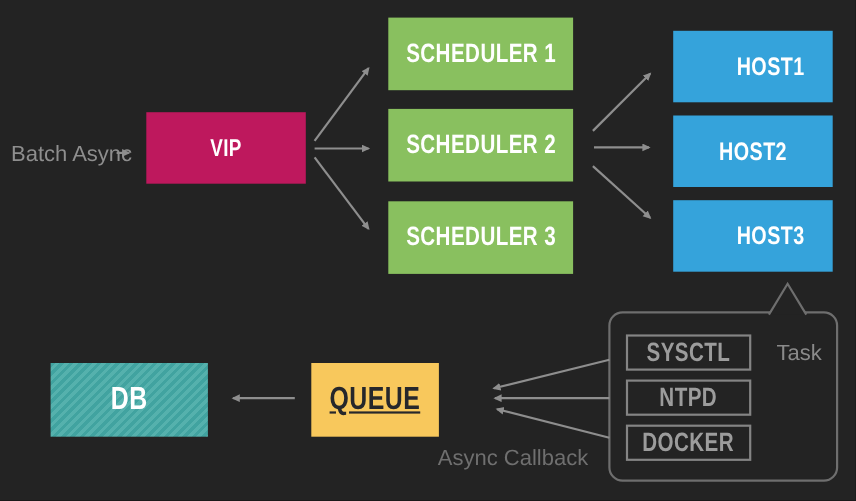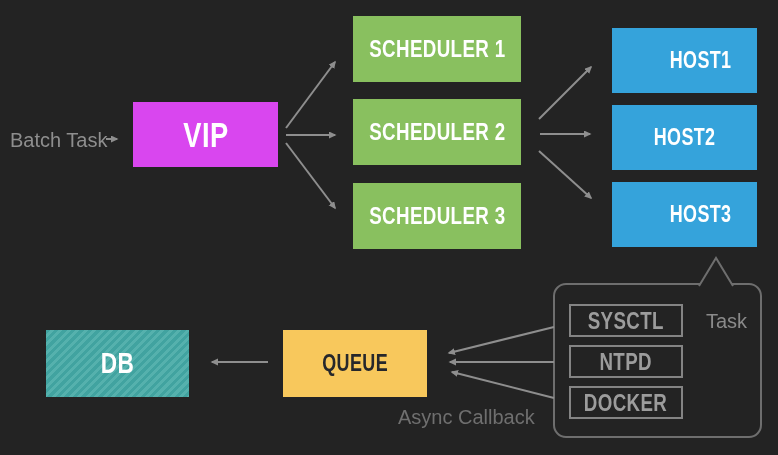--- a/index.html
+++ b/index.html
@@ -27,30 +27,30 @@
     box-sizing: border-box;
   }
   .node-label {
     display: inline-block;
     transform: scaleX(0.78);
     transform-origin: center;
     font-weight: bold;
     letter-spacing: 0.5px;
     white-space: nowrap;
   }
-  .vip    { left:133px; top:102px; width:145px; height:65px; background:#d946ef; color:#ffffff; font-size:35px; }
+  .vip    { left:133px; top:102px; width:145px; height:65px; background:#be185d; color:#ffffff; font-size:22px; }
   .sched  { left:353px; width:168px; height:66px; background:#89c05f; color:#ffffff; font-size:24px; }
   .sched1 { top:16px;text-align:center; }
   .sched2 { top:99px; }
   .sched3 { top:183px; }
   .host   { left:612px; width:145px; height:65px; background:#35a3db; color:#ffffff; font-size:23px; }
   .host1  { top:28px;padding-left:32px; }
   .host2  { top:105px; }
   .host3  { top:182px;padding-left:32px; }
-  .queue  { left:283px; top:330px; width:144px; height:67px; background:#f8c85c; color:#26272b; font-size:23px; }
+  .queue  { left:283px; top:330px; width:116px; height:67px; background:#f8c85c; color:#26272b; font-size:29px;text-decoration:underline; }
   .db {
     left:46px; top:330px; width:143px; height:67px; color:#ffffff; font-size:29px;
     background: repeating-linear-gradient(135deg, #41a3a0 0px, #41a3a0 3px, #55b1ad 3px, #55b1ad 6px);
   }
   .task-panel {
     position: absolute;
     left:553px; top:283px; width:209px; height:155px;
     border: 2px solid #6e6e6e;
     border-radius: 13px;
     box-sizing: border-box;
@@ -144,17 +144,17 @@
   </div>
 
   <div class="node queue">
     <span class="node-label">QUEUE</span>
   </div>
 
   <div class="node db">
     <span class="node-label">DB</span>
   </div>
 
-  <div class="free-label batch-init">Batch Task</div>
+  <div class="free-label batch-init">Batch Async</div>
   <div class="free-label task-label">Task</div>
   <div class="free-label async-callback">Async Callback</div>
 
 </div>
 
 </body></html>

